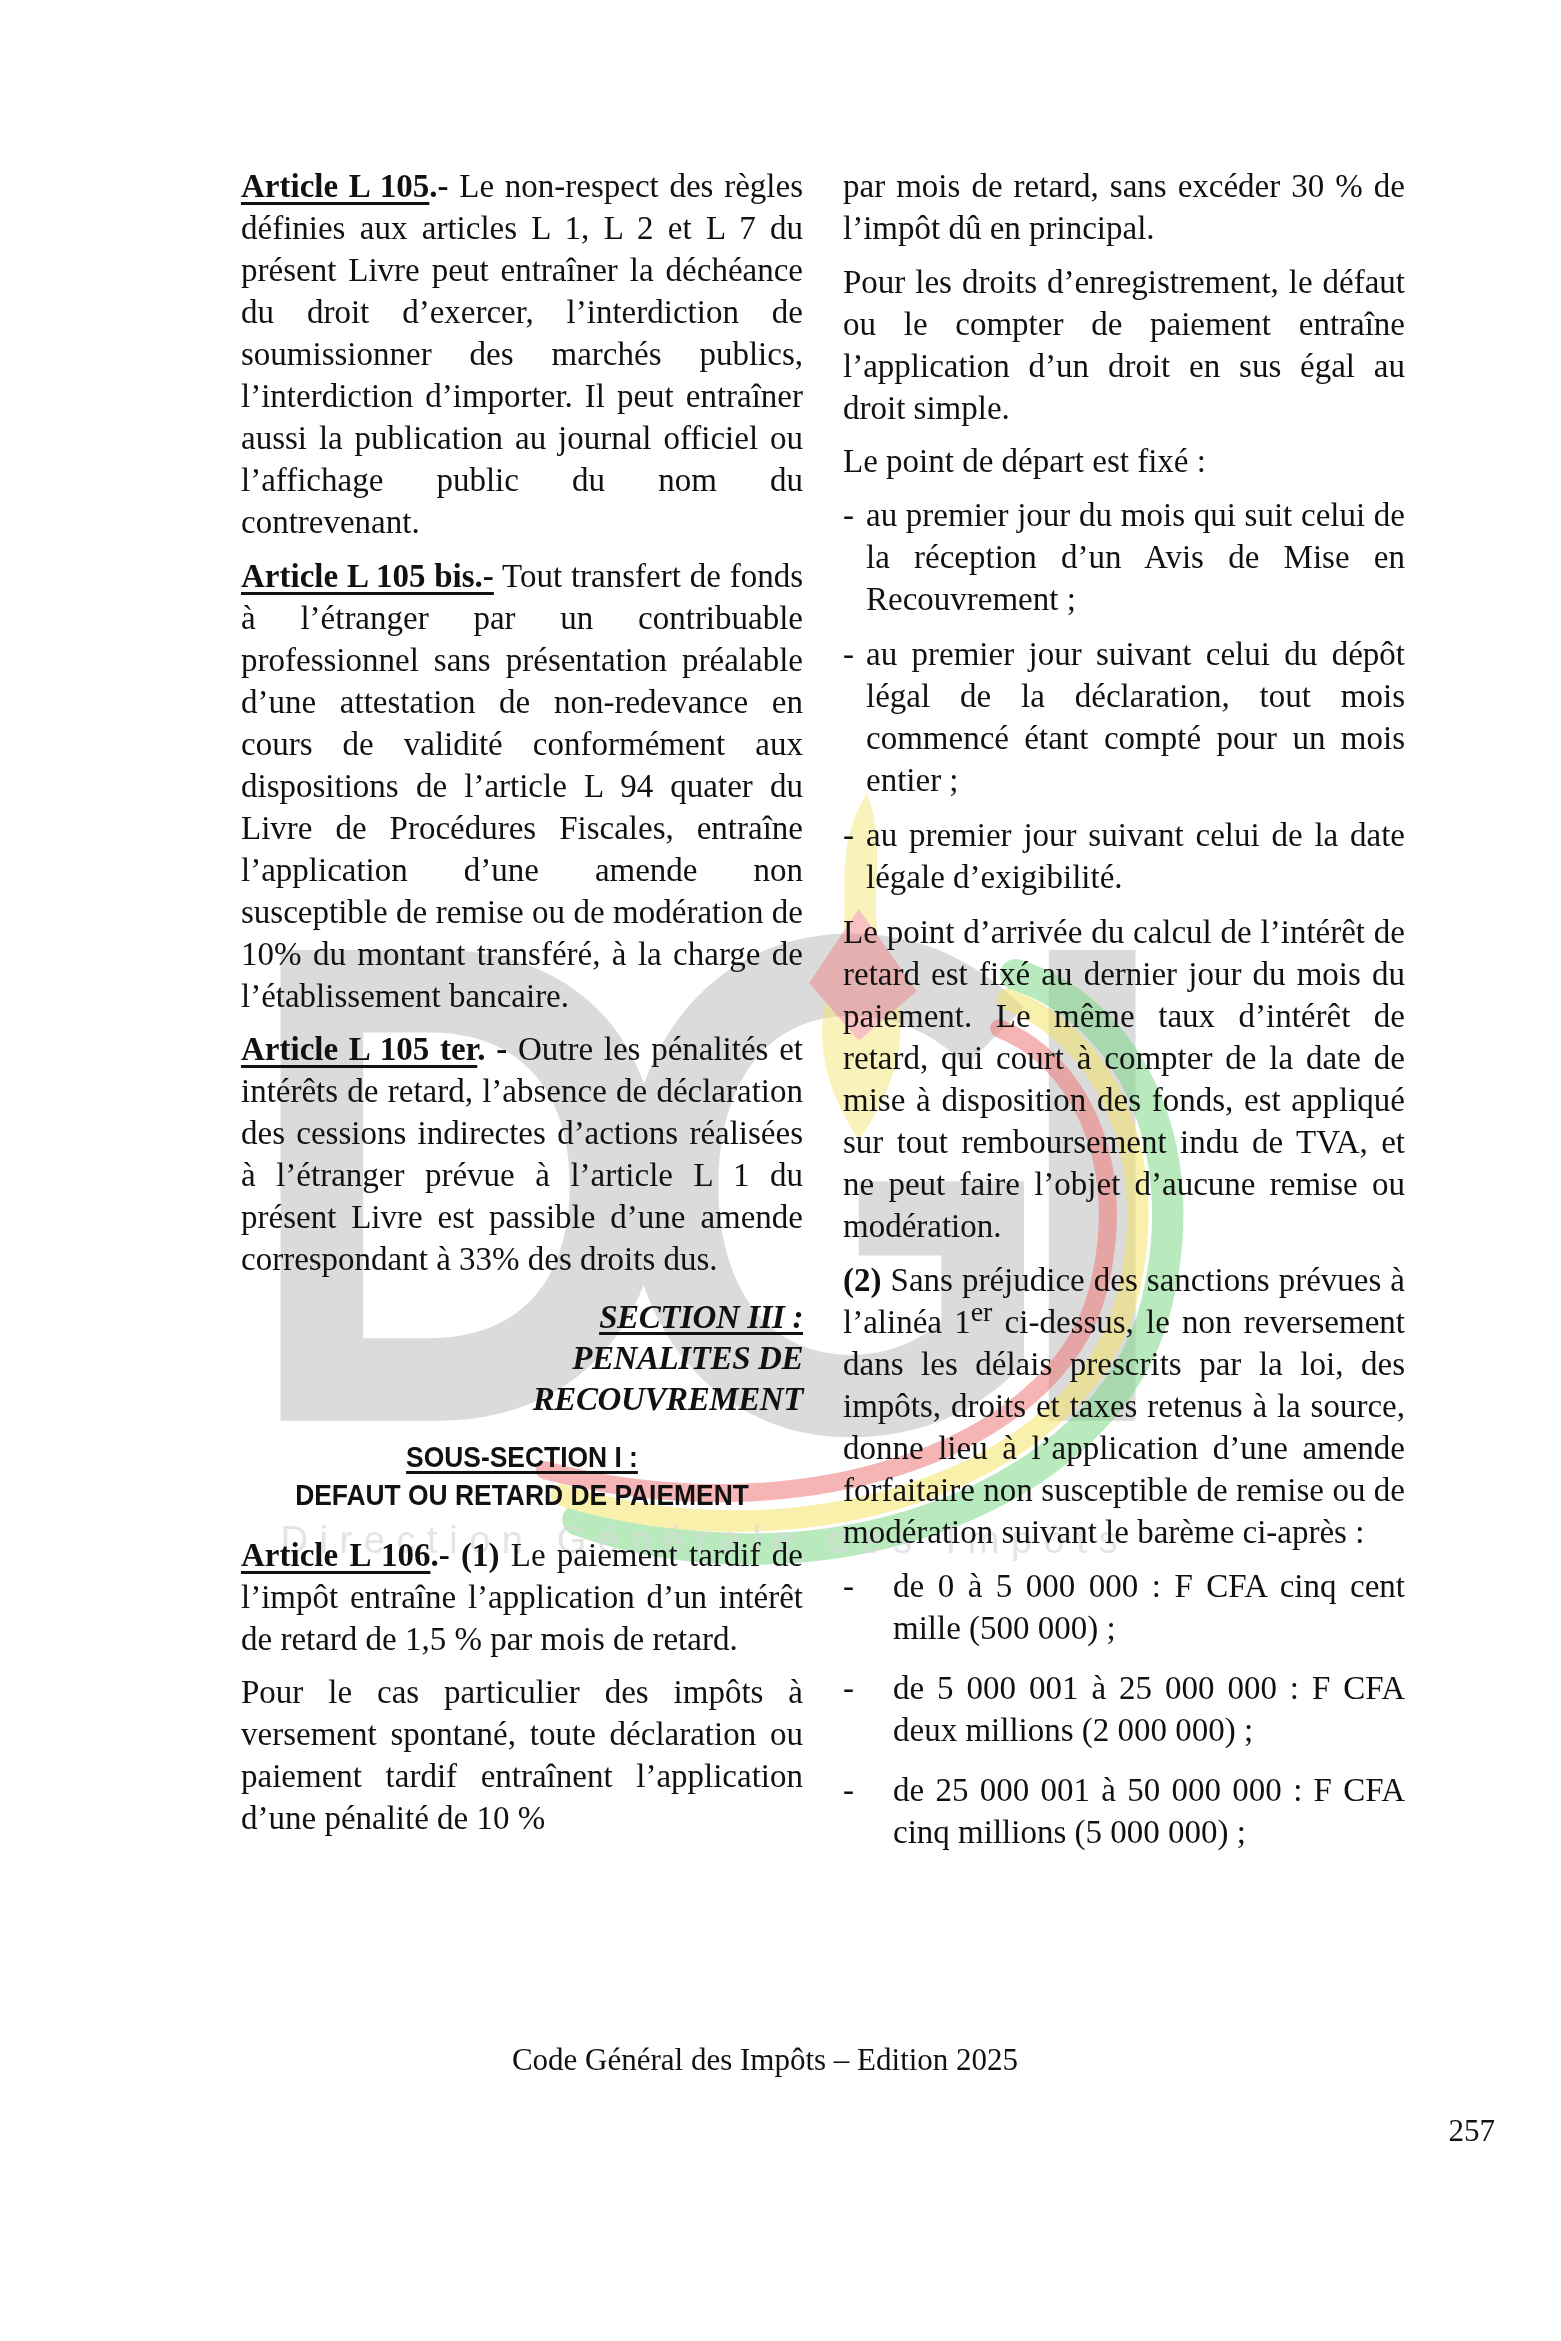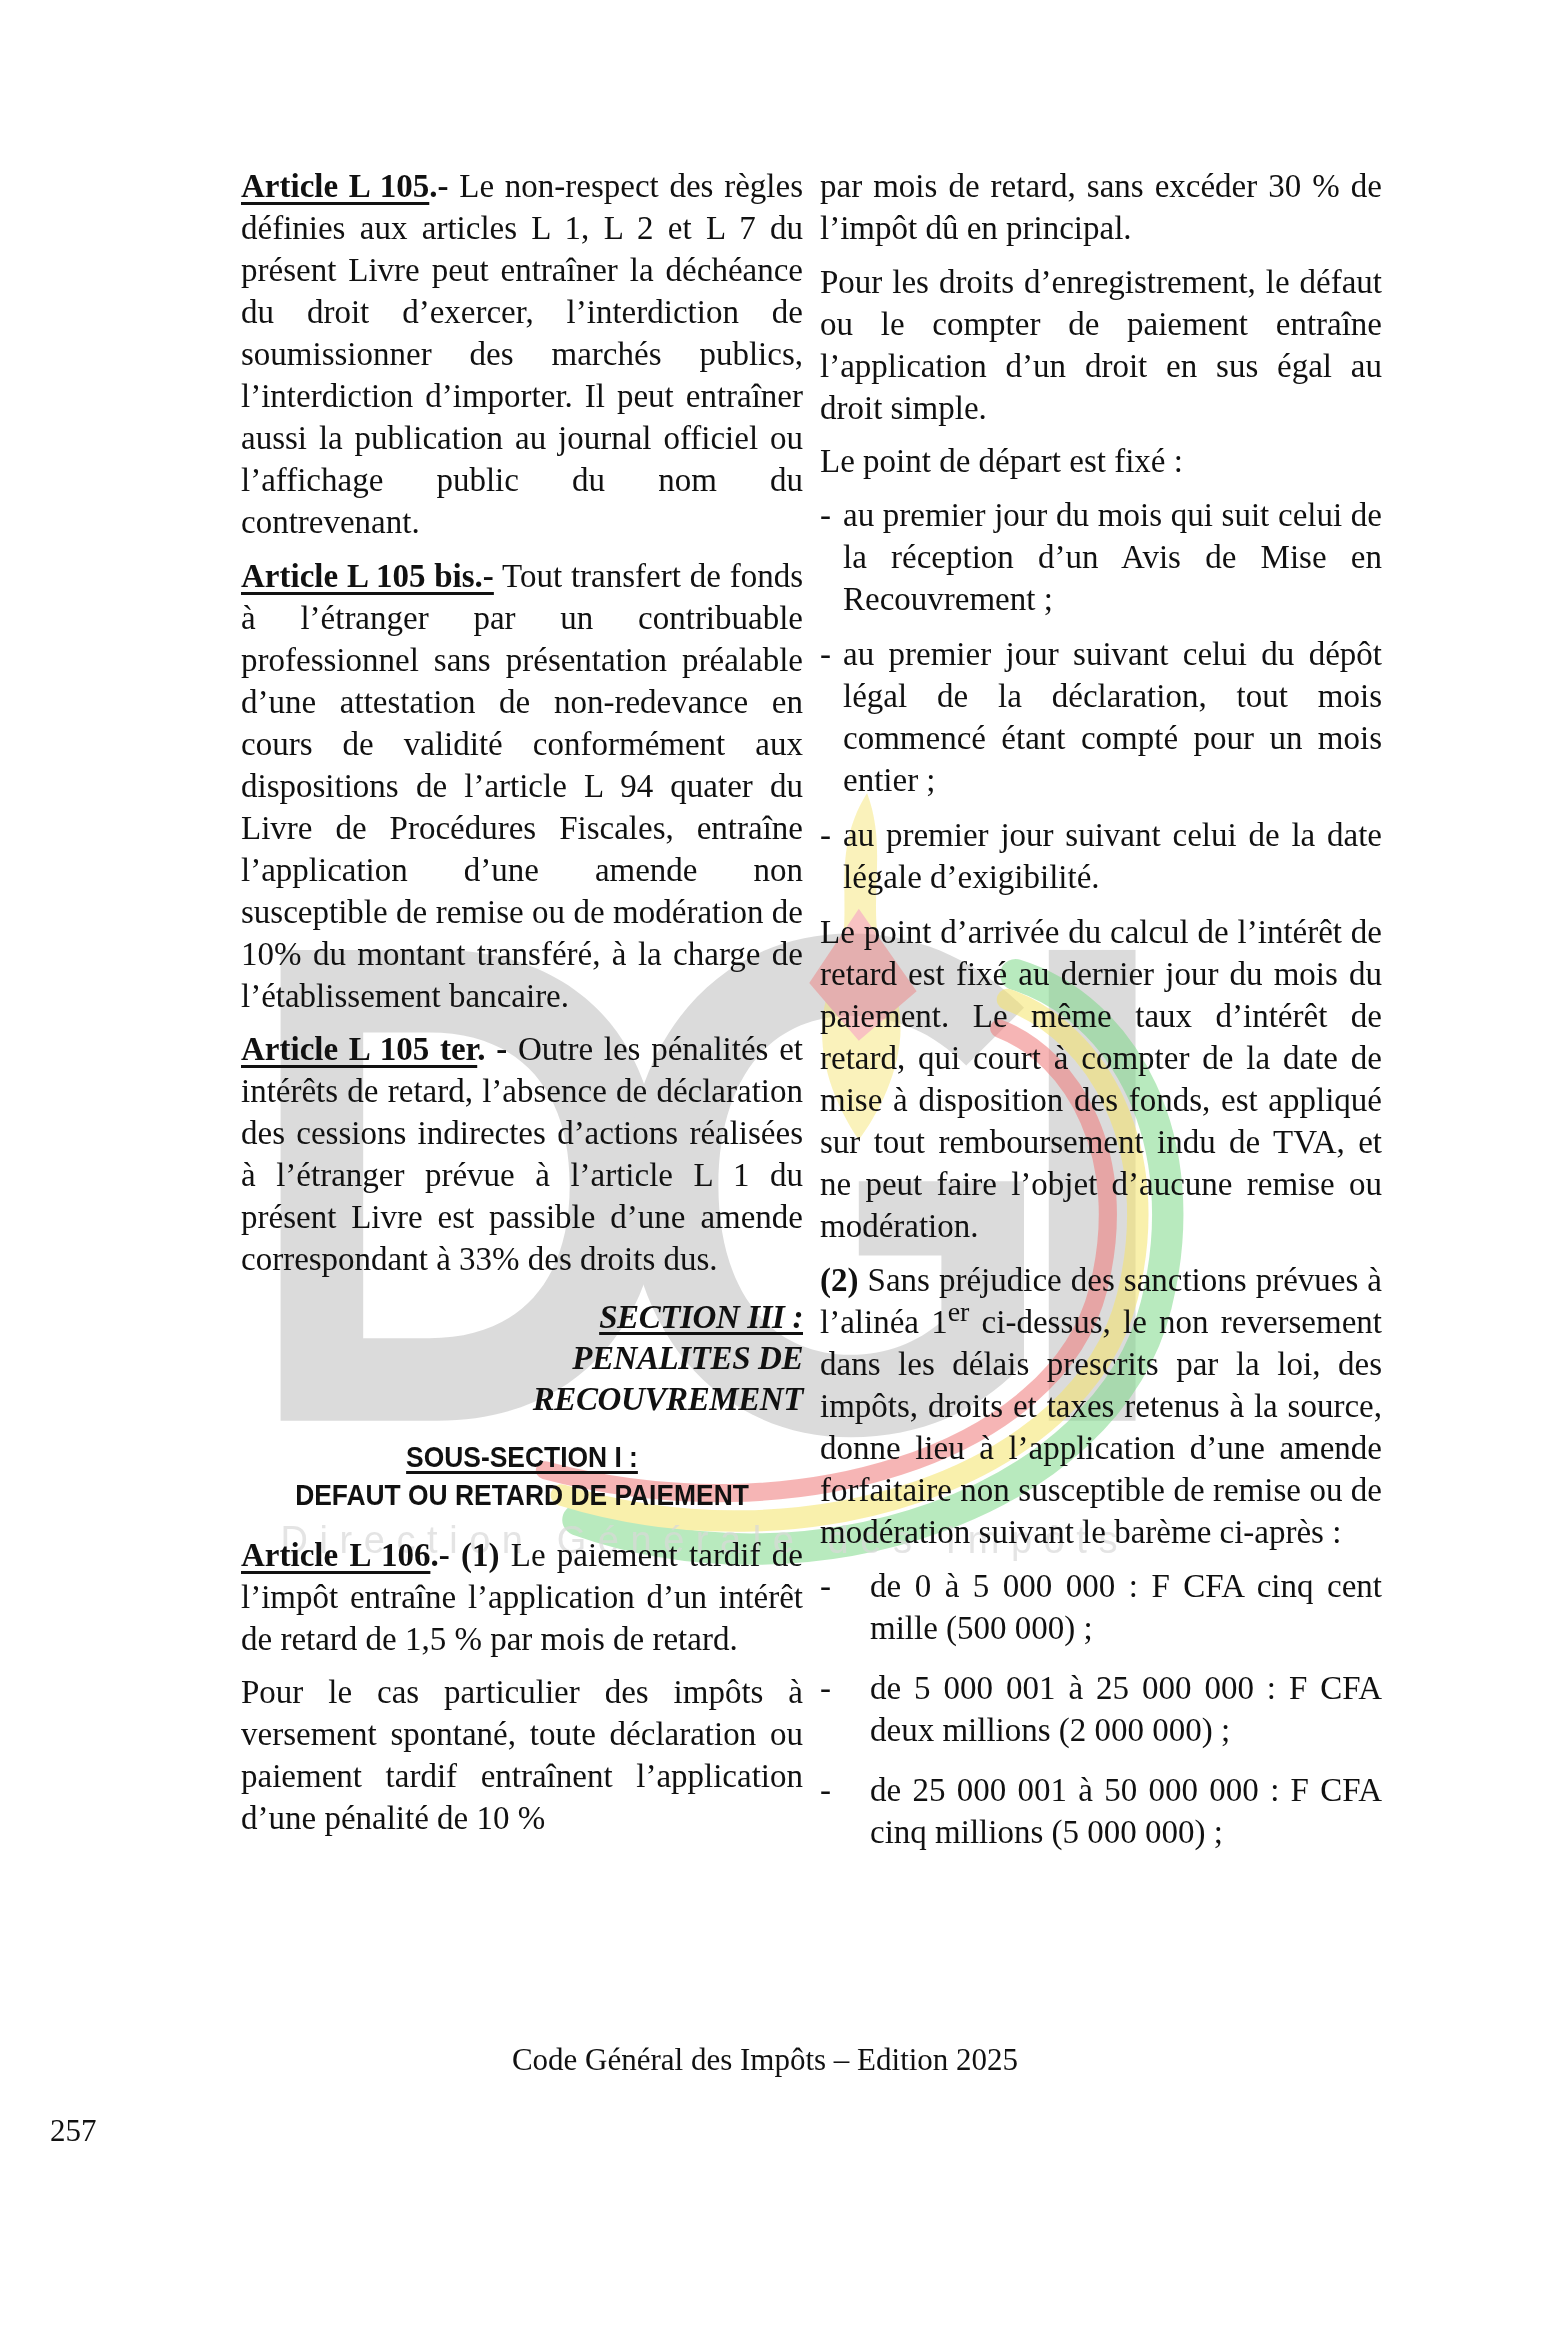--- a/index.html
+++ b/index.html
@@ -26,21 +26,21 @@
     }
     .column {
       position: absolute;
       top: 165px;
       width: 562px;
       font-size: 33px;
       line-height: 42px;
       z-index: 1;
     }
     .col-left { left: 241px; }
-    .col-right { left: 820px; }
+    .col-right { left: 843px; }
     p.para {
       margin: 0 0 11.6px 0;
       text-align: justify;
       text-align-last: auto;
     }
     .art-label {
       font-weight: bold;
       text-decoration: underline;
       text-decoration-thickness: 3.3px;
       text-underline-offset: 5px;
@@ -113,21 +113,21 @@
       font-size: 31px;
       z-index: 1;
       padding-left: 79px;
       box-sizing: border-box;
     }
     .page-number {
       position: absolute;
       top: 2113px;
       left: 0;
       width: 1495px;
-      text-align: left;
+      text-align: right;
       font-size: 31px;
       z-index: 1;
       padding-left: 50px;
       box-sizing: border-box;
     }
   </style>
 </head>
 <body>
 
 <svg class="watermark" viewBox="0 0 1420 1000" xmlns="http://www.w3.org/2000/svg">

